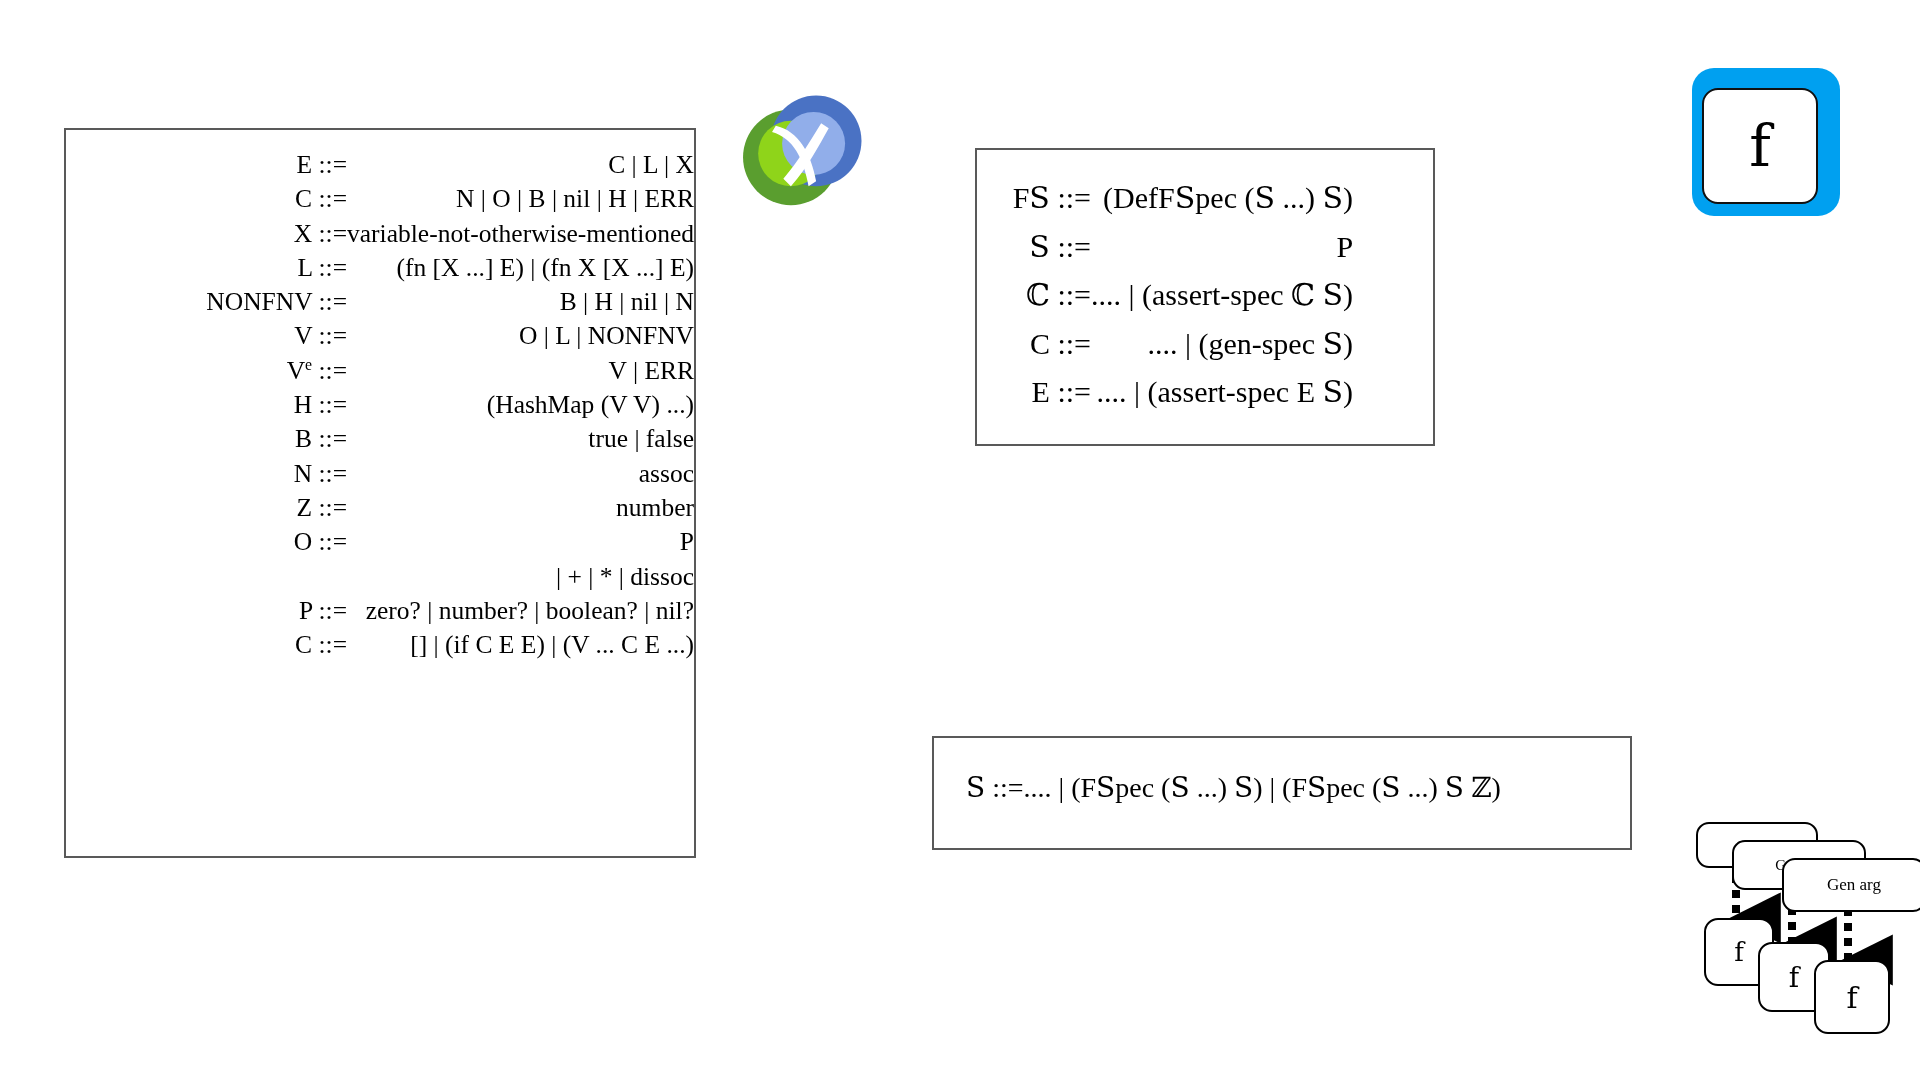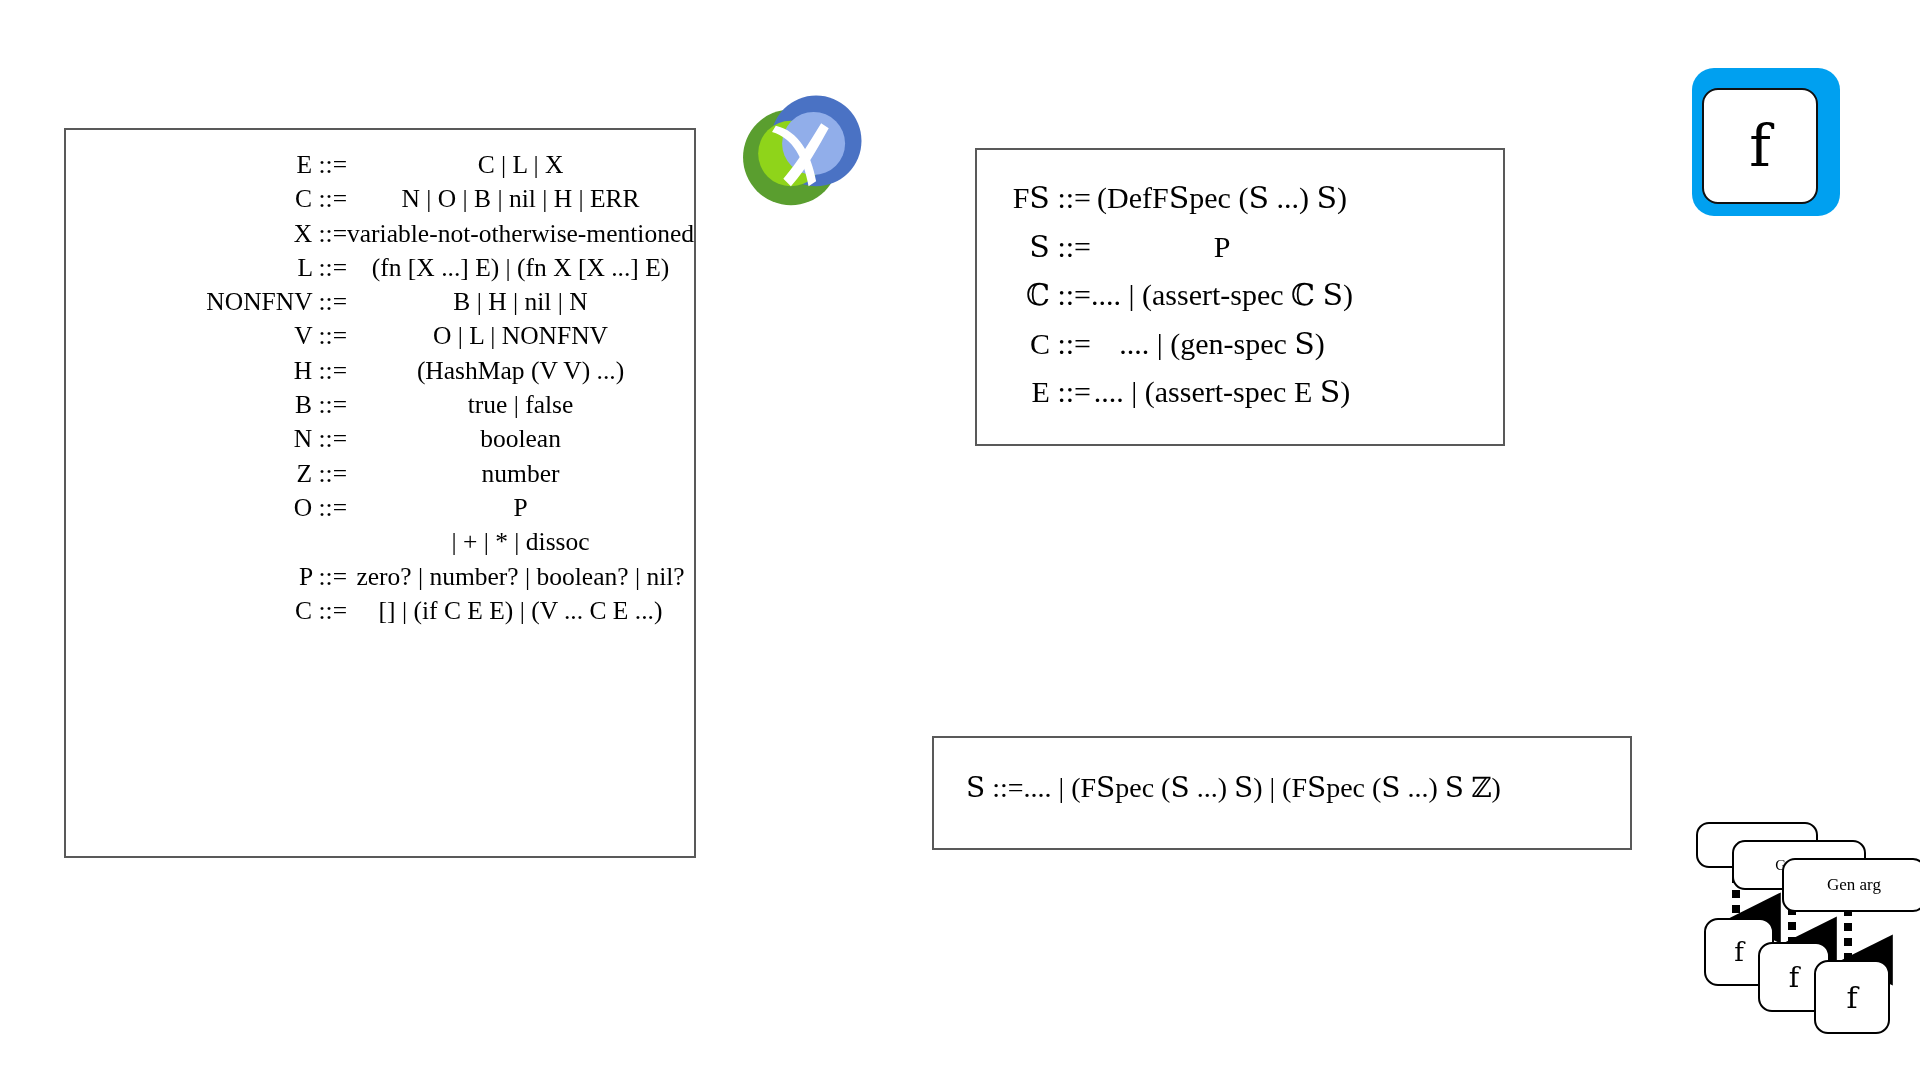--- a/index.html
+++ b/index.html
@@ -31,21 +31,21 @@
   .gram-table td {
     padding: 0;
     white-space: nowrap;
     vertical-align: baseline;
   }
   .lhs {
     text-align: right;
     padding-right: 0.30em;
   }
   .rhs {
-    text-align: center;
+    text-align: right;
   }
   .bb { font-family: "DejaVu Serif", serif; }
   .sup {
     font-size: 0.62em;
     vertical-align: super;
     line-height: 0;
   }
 
   
   #left-box {
@@ -59,21 +59,21 @@
     font-size: 25.5px;
     line-height: 1.345;
     width: 100%;
   }
   #left-box .lhs { width: 47%; }
 
   
   #spec-box {
     left: 975px;
     top: 148px;
-    width: 530px;
+    width: 460px;
     height: 298px;
   }
   #spec-box .gram-table {
     margin: 24px 0 0 28px;
     font-size: 30px;
     line-height: 1.62;
   }
   #spec-box .lhs { width: 86px; }
 
   
@@ -191,30 +191,34 @@
         </tr>
         <tr>
           <td class="lhs">NONFNV ::=</td>
           <td class="rhs">B | H | nil | N</td>
         </tr>
         <tr>
           <td class="lhs">V ::=</td>
           <td class="rhs">O | L | NONFNV</td>
         </tr>
         <tr>
+          <td class="lhs">V<span class="sup">e</span> ::=</td>
+          <td class="rhs">V | ERR</td>
+        </tr>
+        <tr>
           <td class="lhs">H ::=</td>
           <td class="rhs">(HashMap (V V) ...)</td>
         </tr>
         <tr>
           <td class="lhs">B ::=</td>
           <td class="rhs">true | false</td>
         </tr>
         <tr>
           <td class="lhs">N ::=</td>
-          <td class="rhs">boolean</td>
+          <td class="rhs">assoc</td>
         </tr>
         <tr>
           <td class="lhs">Z ::=</td>
           <td class="rhs">number</td>
         </tr>
         <tr>
           <td class="lhs">O ::=</td>
           <td class="rhs">P</td>
         </tr>
         <tr>

